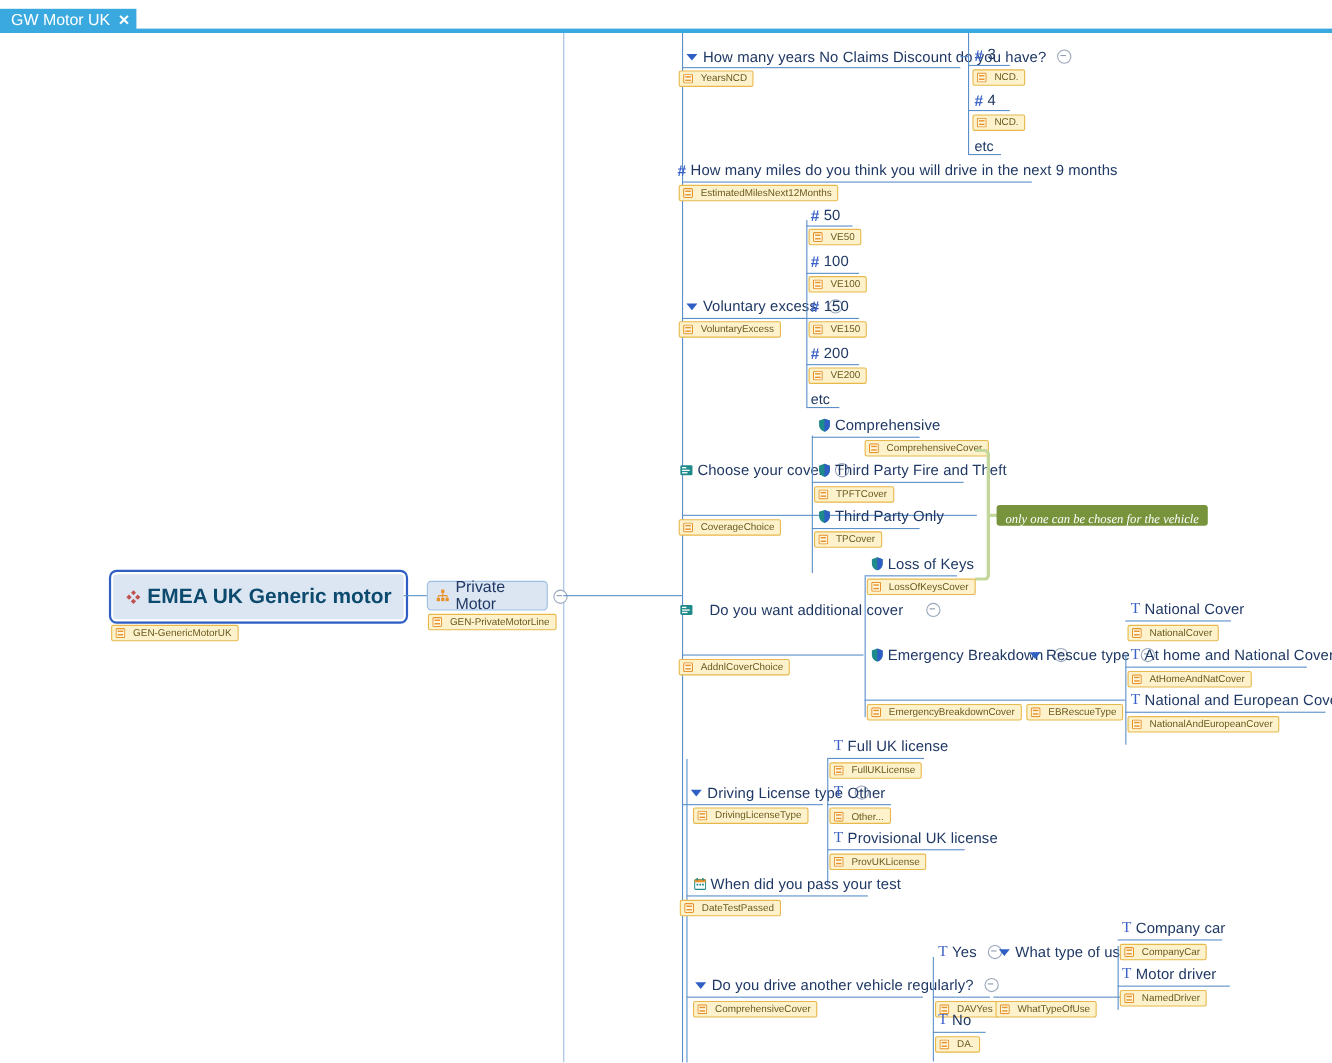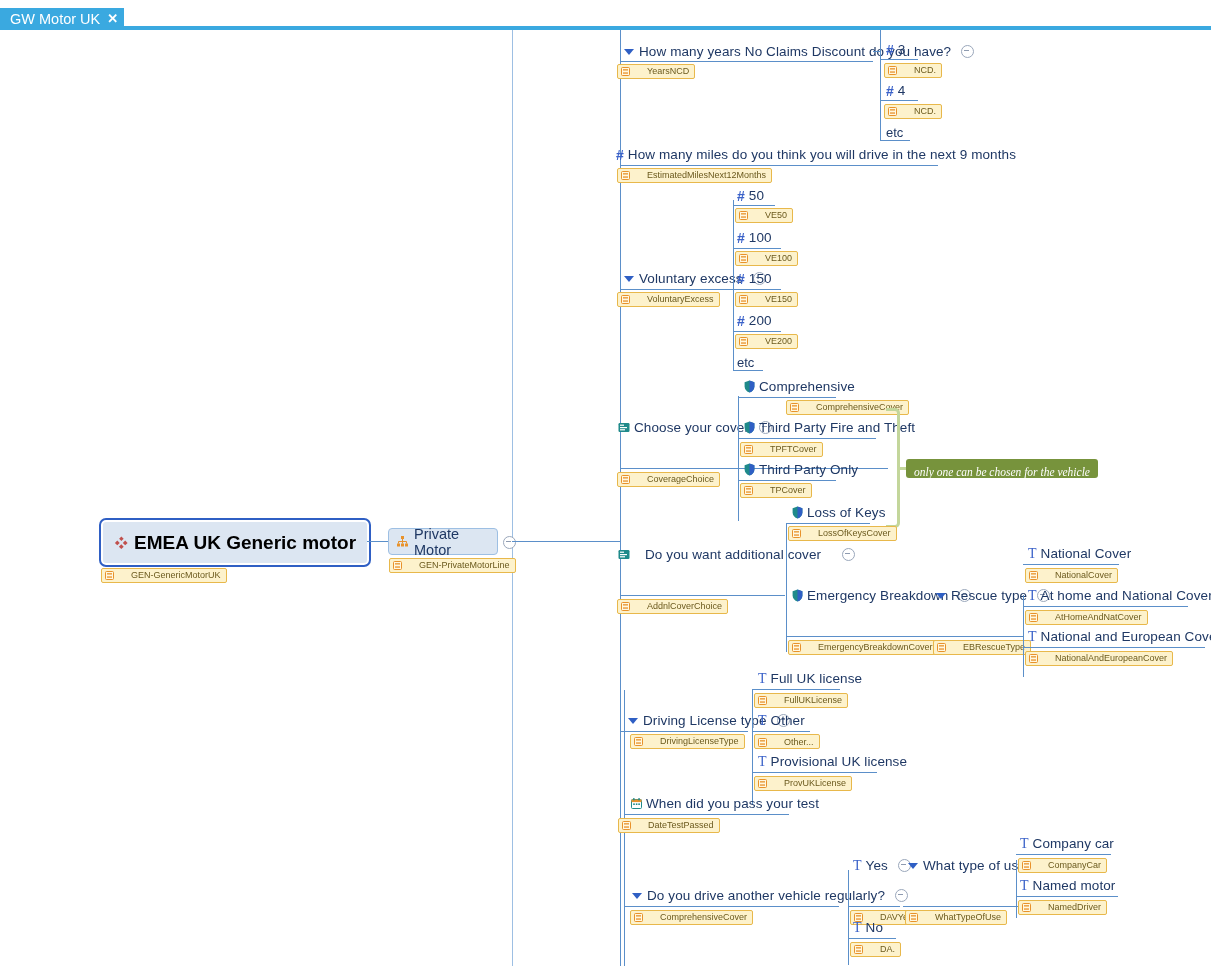--- a/index.html
+++ b/index.html
@@ -37,32 +37,32 @@
   .ico svg{display:block;}
   .tri{width:0;height:0;border-left:5px solid transparent;border-right:5px solid transparent;
        border-top:6px solid #2f5fc4;margin-right:1px;}
   .hash{color:#3b62c9;font-size:14px;font-weight:bold;font-family:"Liberation Sans",sans-serif;line-height:1;}
   .tglyph{color:#3b62c9;font-size:14px;font-family:"Liberation Serif",serif;line-height:1;}
   .collapse{width:11px;height:11px;border-radius:50%;border:1px solid #9aa7bb;
             position:relative;flex:0 0 auto;background:#fff;}
   .collapse:after{content:"";position:absolute;left:2px;top:4px;width:5px;height:1px;background:#8e9bb0;}
 
   
-  .tag{position:absolute;display:flex;align-items:center;gap:17px;
+  .tag{position:absolute;display:flex;align-items:center;gap:7px;
        background:#fdf2cc;border:1px solid #e8b84b;border-radius:2px;
        padding:1px 5px 1px 3px;height:15px;box-sizing:border-box;}
   .tag .tname{color:#6b5a1e;font-size:9px;line-height:9px;white-space:nowrap;
               font-family:"Liberation Sans",sans-serif;}
 
   
   #root-node{position:absolute;left:99px;top:488px;width:268px;height:45px;
      border:2px solid #2f5fc4;border-radius:7px;background:#dce6f2;
      box-shadow:0 0 0 2px #ffffff inset;
      display:flex;align-items:center;justify-content:center;gap:6px;}
-  #root-node .txt{color:#000000;font-size:19px;font-weight:bold;text-align:center;}
+  #root-node .txt{color:#0c4a6e;font-size:19px;font-weight:bold;text-align:center;}
 
   
   #pm-node{position:absolute;left:388px;top:498px;width:110px;height:27px;
      border:1px solid #9dbfe3;border-radius:4px;background:#dce6f2;
      display:flex;align-items:center;gap:5px;padding-left:7px;box-sizing:border-box;}
   #pm-node .txt{color:#1f3864;font-size:14.5px;}
 
   
   #boundary{position:absolute;left:886px;top:378px;width:14px;height:120px;
      border:3px solid #c3d69b;border-left:none;border-radius:0 5px 5px 0;box-sizing:border-box;}
@@ -712,21 +712,21 @@
           <rect x="0.5" y="0.5" width="8" height="8" rx="1" fill="#fff8e0" stroke="#e8922b"></rect>
           <rect x="2" y="2.2" width="5" height="1.3" fill="#e8922b"></rect>
           <rect x="2" y="5.4" width="5" height="1.3" fill="#e8922b"></rect>
         </svg>
     </span>
     <span class="tname">CompanyCar</span>
   </div>
 
   <div class="node" style="left:1020px;top:848px;">
     <span class="tglyph">T</span>
-    <span class="txt">Named motor</span>
+    <span class="txt">Motor driver</span>
   </div>
   <div class="uline" style="left:1016px;top:866px;width:102px;"></div>
   <div class="tag" style="left:1018px;top:870px;">
     <span class="ico">
       <svg width="9" height="9" viewBox="0 0 9 9">
           <rect x="0.5" y="0.5" width="8" height="8" rx="1" fill="#fff8e0" stroke="#e8922b"></rect>
           <rect x="2" y="2.2" width="5" height="1.3" fill="#e8922b"></rect>
           <rect x="2" y="5.4" width="5" height="1.3" fill="#e8922b"></rect>
         </svg>
     </span>

